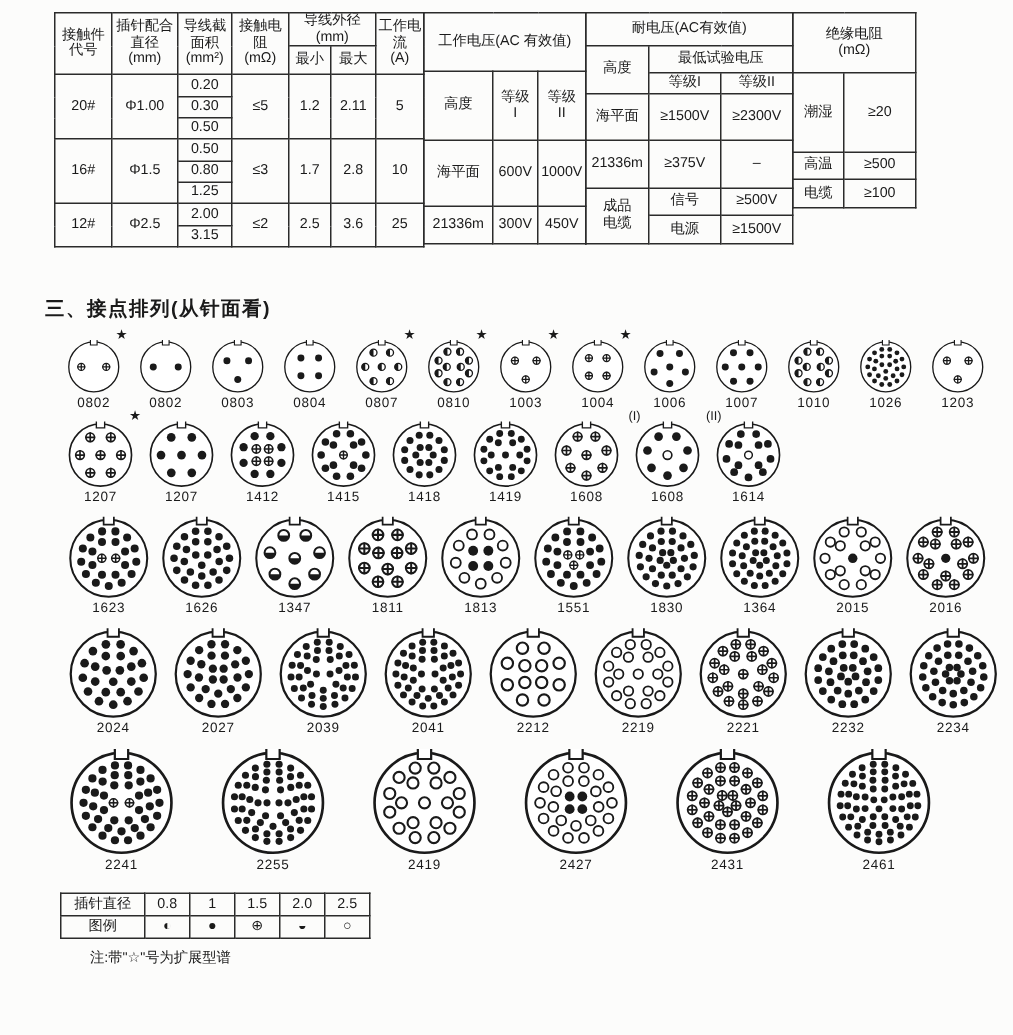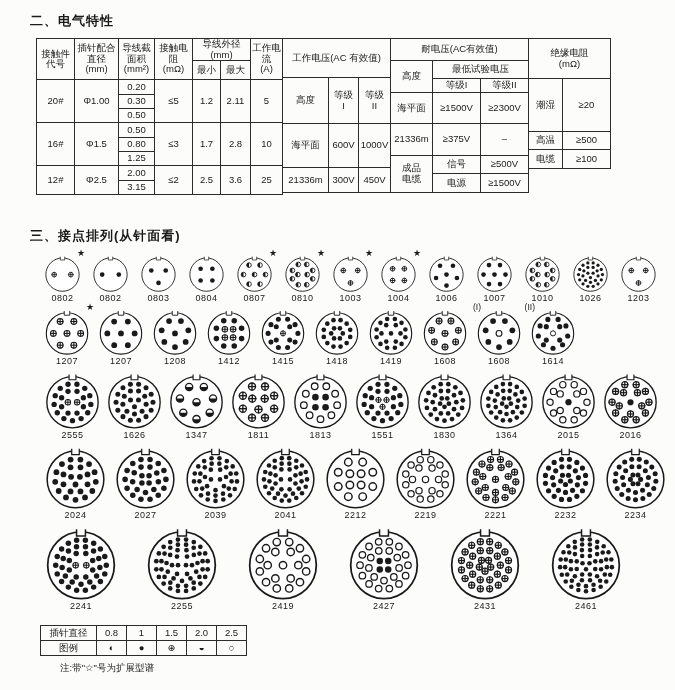--- a/index.html
+++ b/index.html
@@ -33,21 +33,20 @@
   
   .legend{margin:14px 0 0 4px;}
   .legend td{height:15px;font-size:9.5px;}
   .note{font-size:9.5px;margin:6px 0 0 24px;}
 </style>
 </head>
 <body>
 
 <div class="page">
 
-  <div class="sec-title">二、电气特性</div>
 
   <div class="etable-wrap">
 
     <table>
       <colgroup>
           <col style="width:38px">
           <col style="width:44px">
           <col style="width:36px">
           <col style="width:38px">
           <col style="width:28px">
@@ -496,35 +495,20 @@
             <circle cx="20.3" cy="53" r="6.3" fill="#1a1a1a"></circle>
             <circle cx="35.1" cy="27.3" r="6.3" fill="#1a1a1a"></circle>
             <circle cx="50" cy="53" r="6.3" fill="#1a1a1a"></circle>
           </svg>
           <div class="pin-label">1207</div>
         </div>
         <div class="pcell">
           <svg viewBox="0 0 100 100" xmlns="http://www.w3.org/2000/svg">
             <circle cx="50" cy="53" r="45" fill="#fff" stroke="#1a1a1a" stroke-width="2.4"></circle>
             <path d="M44 4.5 L44 13.5 L56 13.5 L56 4.5" fill="#fff" stroke="#1a1a1a" stroke-width="2"></path>
-            <circle cx="62.9" cy="26.2" r="6.3" fill="#1a1a1a"></circle>
-            <circle cx="79" cy="46.4" r="6.3" fill="#1a1a1a"></circle>
-            <circle cx="73.2" cy="71.5" r="6.3" fill="#1a1a1a"></circle>
-            <circle cx="50" cy="82.7" r="6.3" fill="#1a1a1a"></circle>
-            <circle cx="26.8" cy="71.5" r="6.3" fill="#1a1a1a"></circle>
-            <circle cx="21" cy="46.4" r="6.3" fill="#1a1a1a"></circle>
-            <circle cx="37.1" cy="26.2" r="6.3" fill="#1a1a1a"></circle>
-            <circle cx="50" cy="53" r="6.3" fill="#1a1a1a"></circle>
-          </svg>
-          <div class="pin-label">1208</div>
-        </div>
-        <div class="pcell">
-          <svg viewBox="0 0 100 100" xmlns="http://www.w3.org/2000/svg">
-            <circle cx="50" cy="53" r="45" fill="#fff" stroke="#1a1a1a" stroke-width="2.4"></circle>
-            <path d="M44 4.5 L44 13.5 L56 13.5 L56 4.5" fill="#fff" stroke="#1a1a1a" stroke-width="2"></path>
             <circle cx="61.4" cy="25.6" r="6" fill="#1a1a1a"></circle>
             <circle cx="77.4" cy="41.6" r="6" fill="#1a1a1a"></circle>
             <circle cx="77.4" cy="64.4" r="6" fill="#1a1a1a"></circle>
             <circle cx="61.4" cy="80.4" r="6" fill="#1a1a1a"></circle>
             <circle cx="38.6" cy="80.4" r="6" fill="#1a1a1a"></circle>
             <circle cx="22.6" cy="64.4" r="6" fill="#1a1a1a"></circle>
             <circle cx="22.6" cy="41.6" r="6" fill="#1a1a1a"></circle>
             <circle cx="38.6" cy="25.6" r="6" fill="#1a1a1a"></circle>
             <circle cx="58.9" cy="44.1" r="6" fill="#fff" stroke="#1a1a1a" stroke-width="2.3"></circle>
             <line x1="52" y1="44.1" x2="65.8" y2="44.1" stroke="#1a1a1a" stroke-width="2.3"></line>
@@ -712,21 +696,21 @@
             <circle cx="30.9" cy="60.9" r="4.7" fill="#1a1a1a"></circle>
             <circle cx="30.9" cy="45.1" r="4.7" fill="#1a1a1a"></circle>
             <circle cx="42.1" cy="33.9" r="4.7" fill="#1a1a1a"></circle>
             <circle cx="58.1" cy="53" r="4.7" fill="#fff" stroke="#1a1a1a" stroke-width="1.8"></circle>
             <line x1="52.7" y1="53" x2="63.5" y2="53" stroke="#1a1a1a" stroke-width="1.8"></line>
             <line x1="58.1" y1="47.6" x2="58.1" y2="58.4" stroke="#1a1a1a" stroke-width="1.8"></line>
             <circle cx="41.9" cy="53" r="4.7" fill="#fff" stroke="#1a1a1a" stroke-width="1.8"></circle>
             <line x1="36.5" y1="53" x2="47.3" y2="53" stroke="#1a1a1a" stroke-width="1.8"></line>
             <line x1="41.9" y1="47.6" x2="41.9" y2="58.4" stroke="#1a1a1a" stroke-width="1.8"></line>
           </svg>
-          <div class="pin-label">2555</div>
+          <div class="pin-label">1623</div>
         </div>
         <div class="pcell">
           <svg viewBox="0 0 100 100" xmlns="http://www.w3.org/2000/svg">
             <circle cx="50" cy="53" r="45" fill="#fff" stroke="#1a1a1a" stroke-width="2.4"></circle>
             <path d="M44 4.5 L44 13.5 L56 13.5 L56 4.5" fill="#fff" stroke="#1a1a1a" stroke-width="2"></path>
             <circle cx="57.2" cy="21.4" r="4.4" fill="#1a1a1a"></circle>
             <circle cx="70.2" cy="27.7" r="4.4" fill="#1a1a1a"></circle>
             <circle cx="79.2" cy="38.9" r="4.4" fill="#1a1a1a"></circle>
             <circle cx="82.4" cy="53" r="4.4" fill="#1a1a1a"></circle>
             <circle cx="79.2" cy="67.1" r="4.4" fill="#1a1a1a"></circle>

